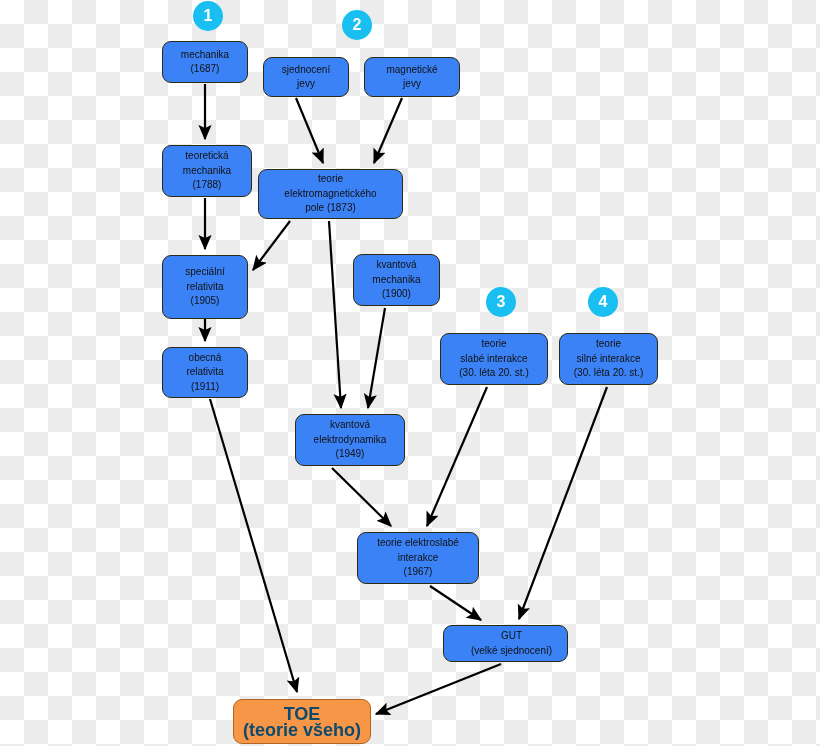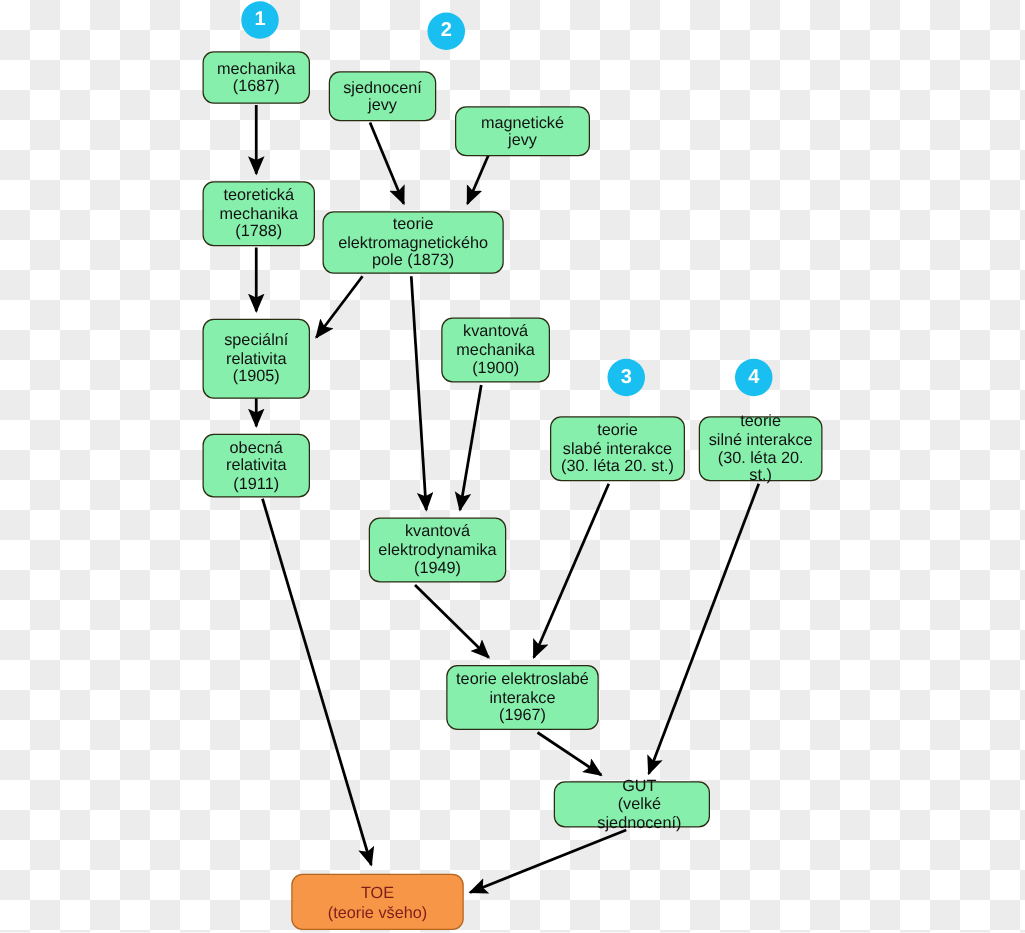--- a/index.html
+++ b/index.html
@@ -29,37 +29,37 @@
     top: 0;
     width: 820px;
     height: 746px;
     pointer-events: none;
   }
   .node {
     position: absolute;
     box-sizing: border-box;
     border: 1.6px solid #2b2b14;
     border-radius: 9px;
-    background: #86efac;
+    background: #3b82f6;
     color: #111111;
     display: flex;
     align-items: center;
     justify-content: center;
     text-align: center;
-    font-size: 13px;
+    font-size: 10px;
     line-height: 14.4px;
     padding: 2px 4px;
     white-space: pre-line;
   }
   .node.goal {
     background: #f79646;
     border-color: #b3651f;
-    color: #7f1d1d;
-    font-weight: normal;
-    font-size: 13px;
+    color: #0c4a6e;
+    font-weight: bold;
+    font-size: 18px;
     line-height: 16px;
   }
   .badge {
     position: absolute;
     box-sizing: border-box;
     width: 30px;
     height: 30px;
     border-radius: 50%;
     background: #18bff0;
     color: #ffffff;
@@ -98,21 +98,21 @@
         <path d="M 430 586 L 481 620" stroke="#000000" stroke-width="2.2" fill="none" marker-end="url(#arrowhead)"></path>
         <path d="M 501 664 L 376 714" stroke="#000000" stroke-width="2.2" fill="none" marker-end="url(#arrowhead)"></path>
       </g>
   </svg>
 
   <div id="node-layer">
       <div class="node" style="left: 162px; top: 41px; width: 86px; height: 42px;"><span>mechanika
 (1687)</span></div>
       <div class="node" style="left: 263px; top: 57px; width: 86px; height: 40px;"><span>sjednocení
 jevy</span></div>
-      <div class="node" style="left: 364px; top: 57px; width: 108px; height: 40px; margin-top: 28px;"><span>magnetické
+      <div class="node" style="left: 364px; top: 57px; width: 96px; height: 40px;"><span>magnetické
 jevy</span></div>
       <div class="node" style="left: 162px; top: 145px; width: 90px; height: 52px;"><span>teoretická
 mechanika
 (1788)</span></div>
       <div class="node" style="left: 258px; top: 169px; width: 145px; height: 50px;"><span>teorie
 elektromagnetického
 pole (1873)</span></div>
       <div class="node" style="left: 162px; top: 255px; width: 86px; height: 64px;"><span>speciální
 relativita
 (1905)</span></div>

